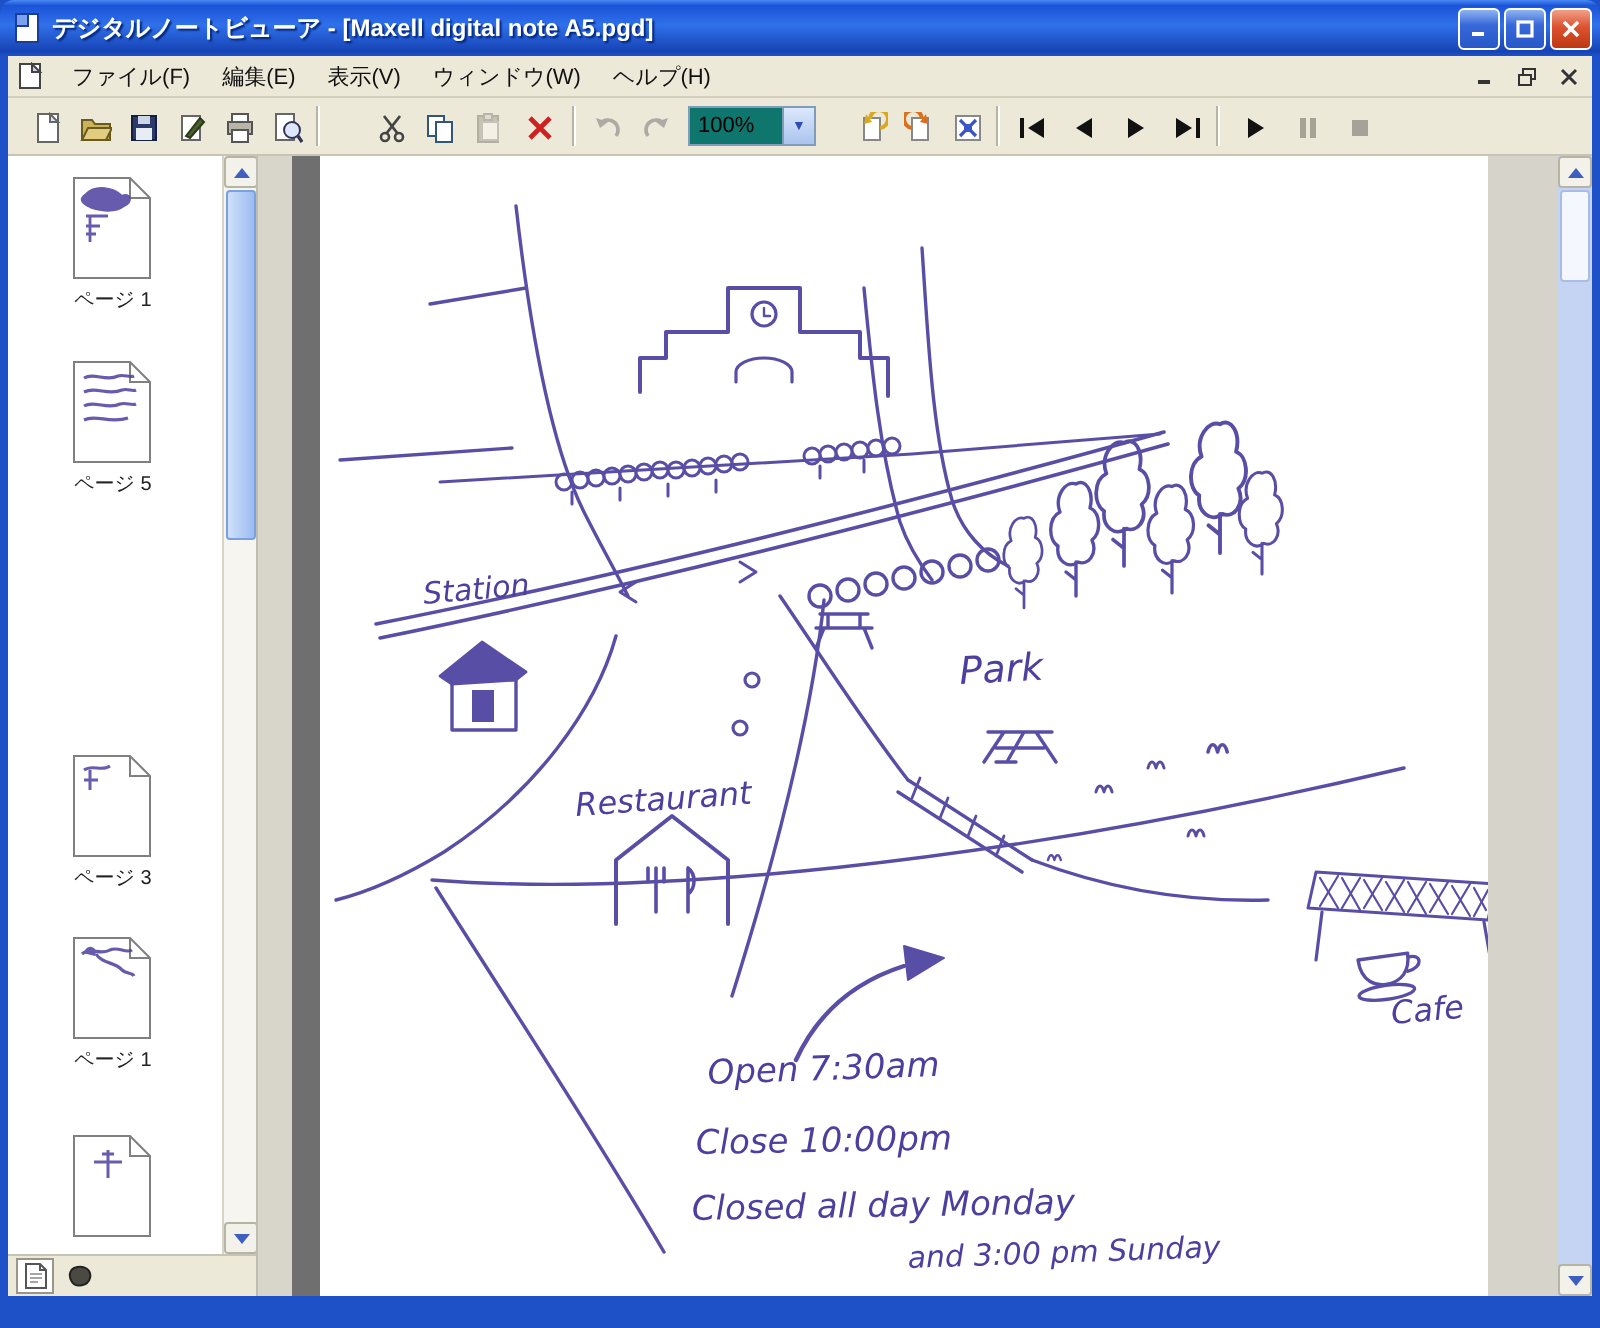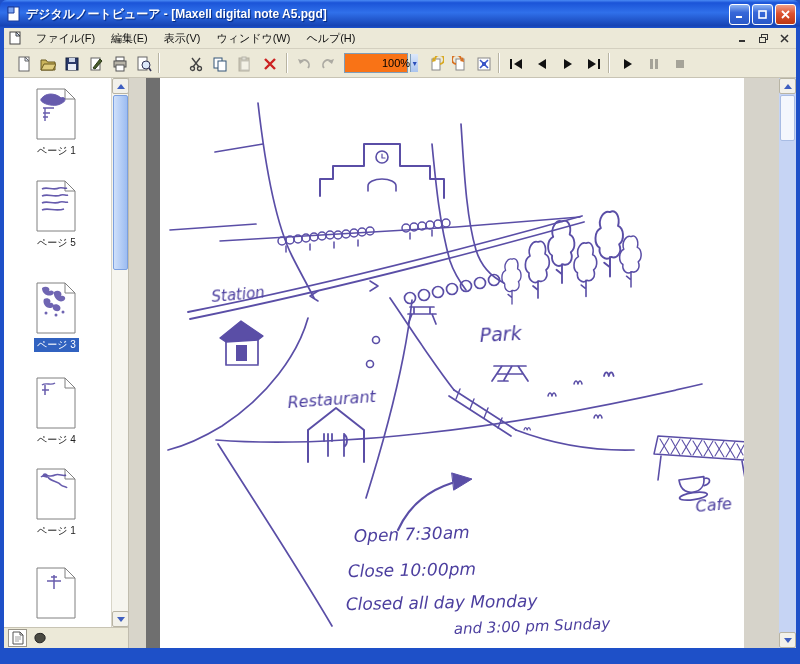--- a/index.html
+++ b/index.html
@@ -27,22 +27,22 @@
   .mdibtn{width:17px;height:15px;margin-right:2px;display:flex;align-items:center;justify-content:center;
     border:1px solid transparent;color:#222;flex:none;}
 
   
   .toolbar{position:absolute;left:4px;top:49px;width:792px;height:29px;background:#ece9d8;
     border-bottom:1px solid #c8c4b4;box-sizing:border-box;}
   .tbtn{position:absolute;top:3px;width:22px;height:22px;display:flex;align-items:center;justify-content:center;
     border:1px solid transparent;border-radius:2px;}
   .tbtn.disabled{opacity:.38;filter:grayscale(80%);}
   .tsep{position:absolute;top:4px;width:1px;height:20px;background:#b8b4a2;border-right:1px solid #fff;}
-  .zoombox{position:absolute;top:4px;left:340px;width:64px;height:20px;background:#f97316;border:1px solid #7f9db9;
-    font-size:11px;display:flex;align-items:center;box-sizing:border-box;padding-left:33px;}
+  .zoombox{position:absolute;top:4px;left:340px;width:64px;height:20px;background:#0f766e;border:1px solid #7f9db9;
+    font-size:11px;display:flex;align-items:center;box-sizing:border-box;}
   .zoombox .zval{flex:1;padding-left:4px;}
   .zoombox .zarrow{width:15px;height:100%;background:linear-gradient(180deg,#dce8fb,#aac4ee);
     border-left:1px solid #7f9db9;display:flex;align-items:center;justify-content:center;
     color:#2a4db8;font-size:7px;}
 
   
   .content{position:absolute;left:4px;top:78px;width:792px;height:570px;background:#ece9d8;}
   .sidebar{position:absolute;left:0;top:0;width:107px;height:549px;background:#fff;overflow:hidden;}
   .thumb{position:absolute;left:30px;width:44px;text-align:center;}
   .thumb svg{display:block;margin:0 auto;}
@@ -303,46 +303,30 @@
           <g fill="none" stroke="#4c3f9f" stroke-width="1.6" opacity=".85">
             <path d="M6,9 C11,6 17,11 23,8 C26,7 29,9 31,8"></path>
             <path d="M6,16 C12,13 18,18 25,15 C28,14 30,16 32,15"></path>
             <path d="M6,23 C11,20 18,25 24,22 C27,21 30,23 32,22"></path>
             <path d="M6,30 C12,27 19,32 28,29"></path>
           </g>
         </svg>
         <span class="tlabel">ページ 5</span>
       </div>
 
-      <div class="thumb selected" style="top:204px">
-        <svg width="40" height="52" viewBox="0 0 40 52">
-          <path d="M1,1 H29 L39,11 V51 H1 Z" fill="#fff" stroke="#808080"></path>
-            <path d="M29,1 V11 H39" fill="none" stroke="#808080"></path>
-          <g fill="#4c3f9f" opacity=".8">
-            <path d="M6,6 C10,3 15,6 13,9 C17,7 20,11 16,13 C12,15 6,12 6,6 Z"></path>
-            <path d="M18,10 C22,7 27,10 25,14 C29,13 31,17 27,19 C23,21 17,16 18,10 Z"></path>
-            <path d="M8,17 C12,15 16,18 14,21 C18,20 19,25 15,26 C10,27 6,21 8,17 Z"></path>
-            <path d="M17,23 C21,21 26,24 24,28 C21,31 15,28 17,23 Z"></path>
-            <circle cx="10" cy="31" r="1.5"></circle>
-              <circle cx="20" cy="33" r="1.5"></circle>
-              <circle cx="27" cy="30" r="1.5"></circle>
-          </g>
-        </svg>
-        <span class="tlabel">ページ 3</span>
-      </div>
 
       <div class="thumb" style="top:299px">
         <svg width="40" height="52" viewBox="0 0 40 52">
           <path d="M1,1 H29 L39,11 V51 H1 Z" fill="#fff" stroke="#808080"></path>
             <path d="M29,1 V11 H39" fill="none" stroke="#808080"></path>
           <g fill="none" stroke="#4c3f9f" stroke-width="1.5" opacity=".85">
             <path d="M6,8 C10,5 15,9 19,6 M9,8 V18 M6,13 H13"></path>
           </g>
         </svg>
-        <span class="tlabel">ページ 4</span>
+        <span class="tlabel">ページ 3</span>
       </div>
 
       <div class="thumb" style="top:390px">
         <svg width="40" height="52" viewBox="0 0 40 52">
           <path d="M1,1 H29 L39,11 V51 H1 Z" fill="#fff" stroke="#808080"></path>
             <path d="M29,1 V11 H39" fill="none" stroke="#808080"></path>
           <g fill="none" stroke="#4c3f9f" stroke-width="1.6" opacity=".85">
             <path d="M5,9 C9,5 14,10 19,7 C23,5 27,9 30,7"></path>
             <path d="M12,9 C15,14 22,13 25,17 C27,19 30,18 31,20"></path>
             <path d="M7,8 C8,5 12,6 11,9 Z" fill="#4c3f9f"></path>

